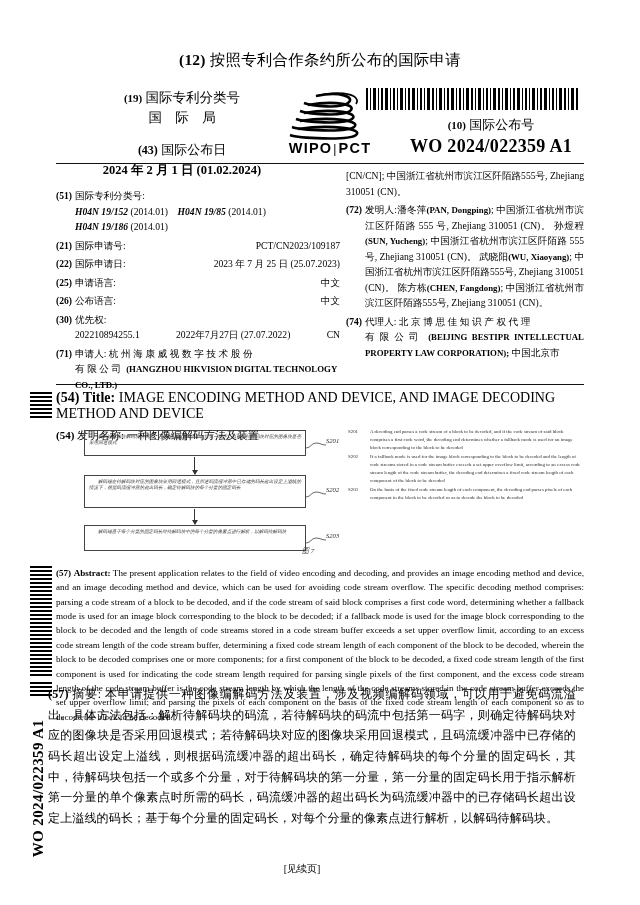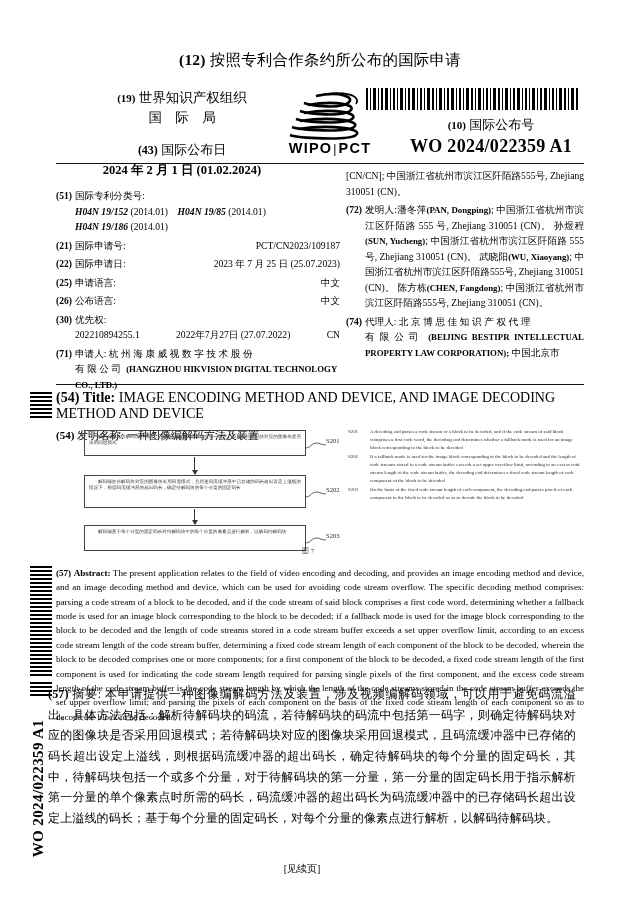--- a/index.html
+++ b/index.html
@@ -165,20 +165,21 @@
   .strip-b { top: 566px; height: 112px; }
   .strip-c { top: 682px; height: 16px; }
 
   
   .figure {
     position: absolute;
     left: 74px;
     top: 426px;
     width: 272px;
     height: 132px;
+    font-style: italic;
   }
   .fbox {
     position: absolute;
     left: 10px;
     width: 222px;
     border: 1px solid #444;
     box-sizing: border-box;
     font-size: 4.6px;
     line-height: 1.5;
     color: #3a3a3a;
@@ -304,21 +305,21 @@
 <div class="page">
 
   <div class="hdr-title">
     <b>(12)</b>
     <span>按照专利合作条约所公布的国际申请</span>
   </div>
 
   <div class="hdr-left">
     <div class="wipo-org">
       <span class="num">(19)</span>
-      <span>世界知识产权组织</span>
+      <span>国际专利分类号</span>
     </div>
     <div class="wipo-bureau">国 际 局</div>
     <div class="pub-date-label">
       <span class="num">(43)</span>
       <span>国际公布日</span>
     </div>
     <div class="pub-date-val">
       <b>2024 年 2 月 1 日 (01.02.2024)</b>
     </div>
   </div>

